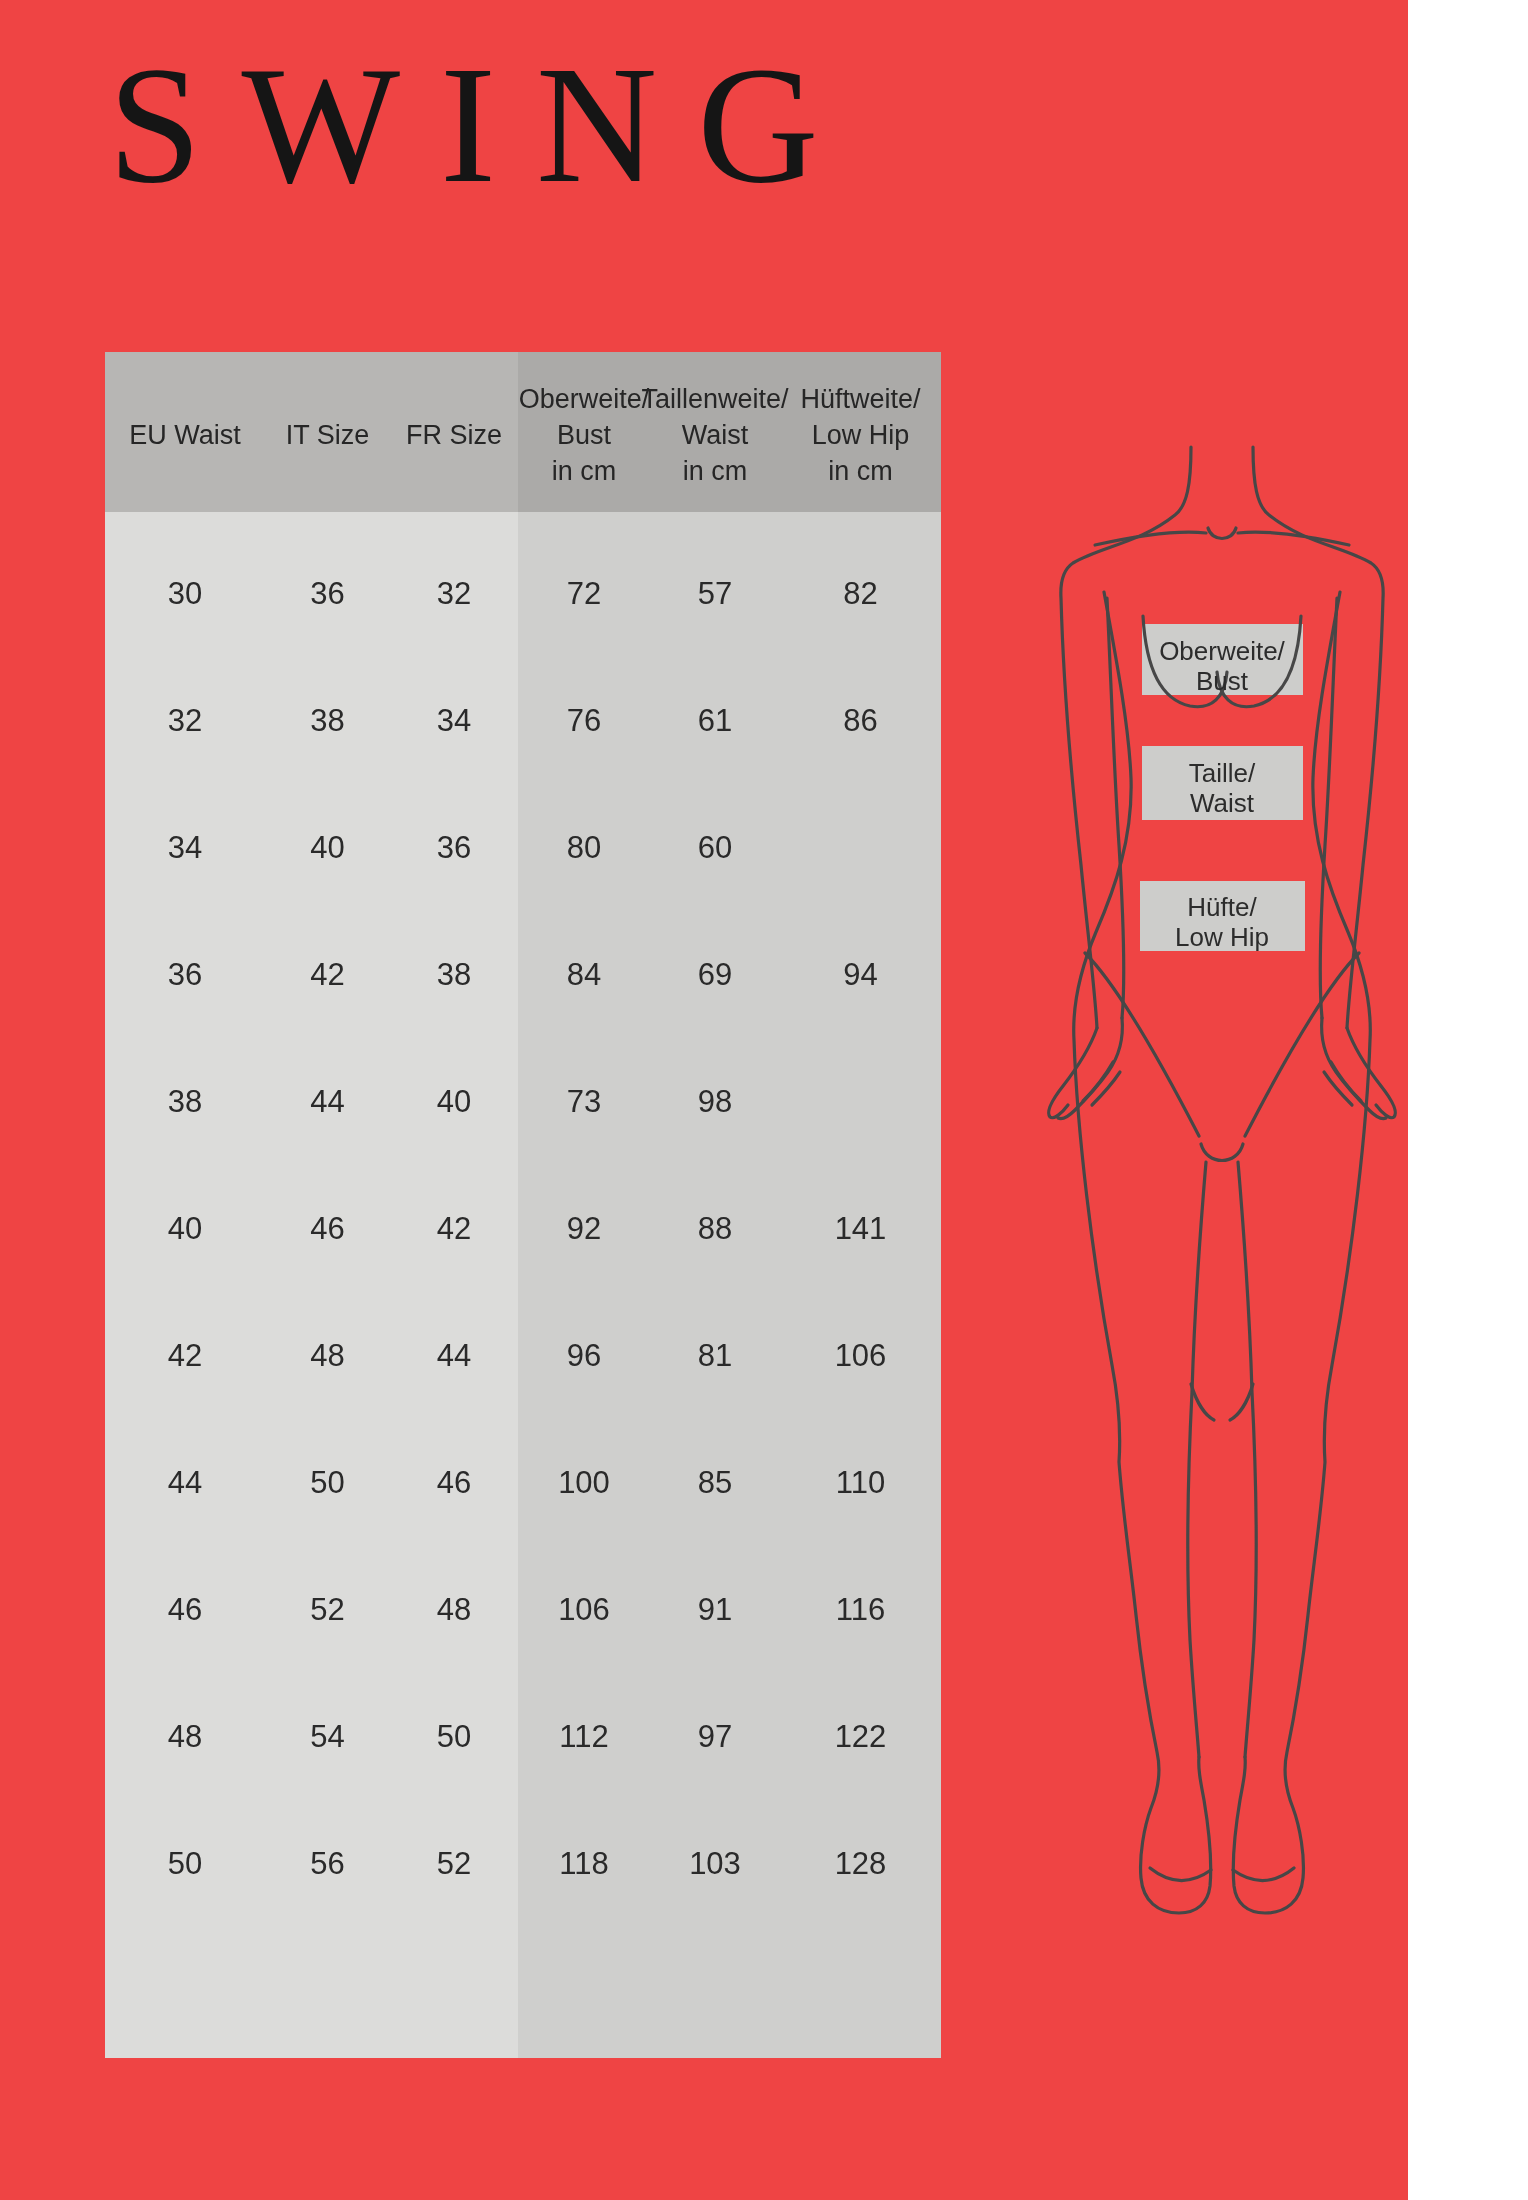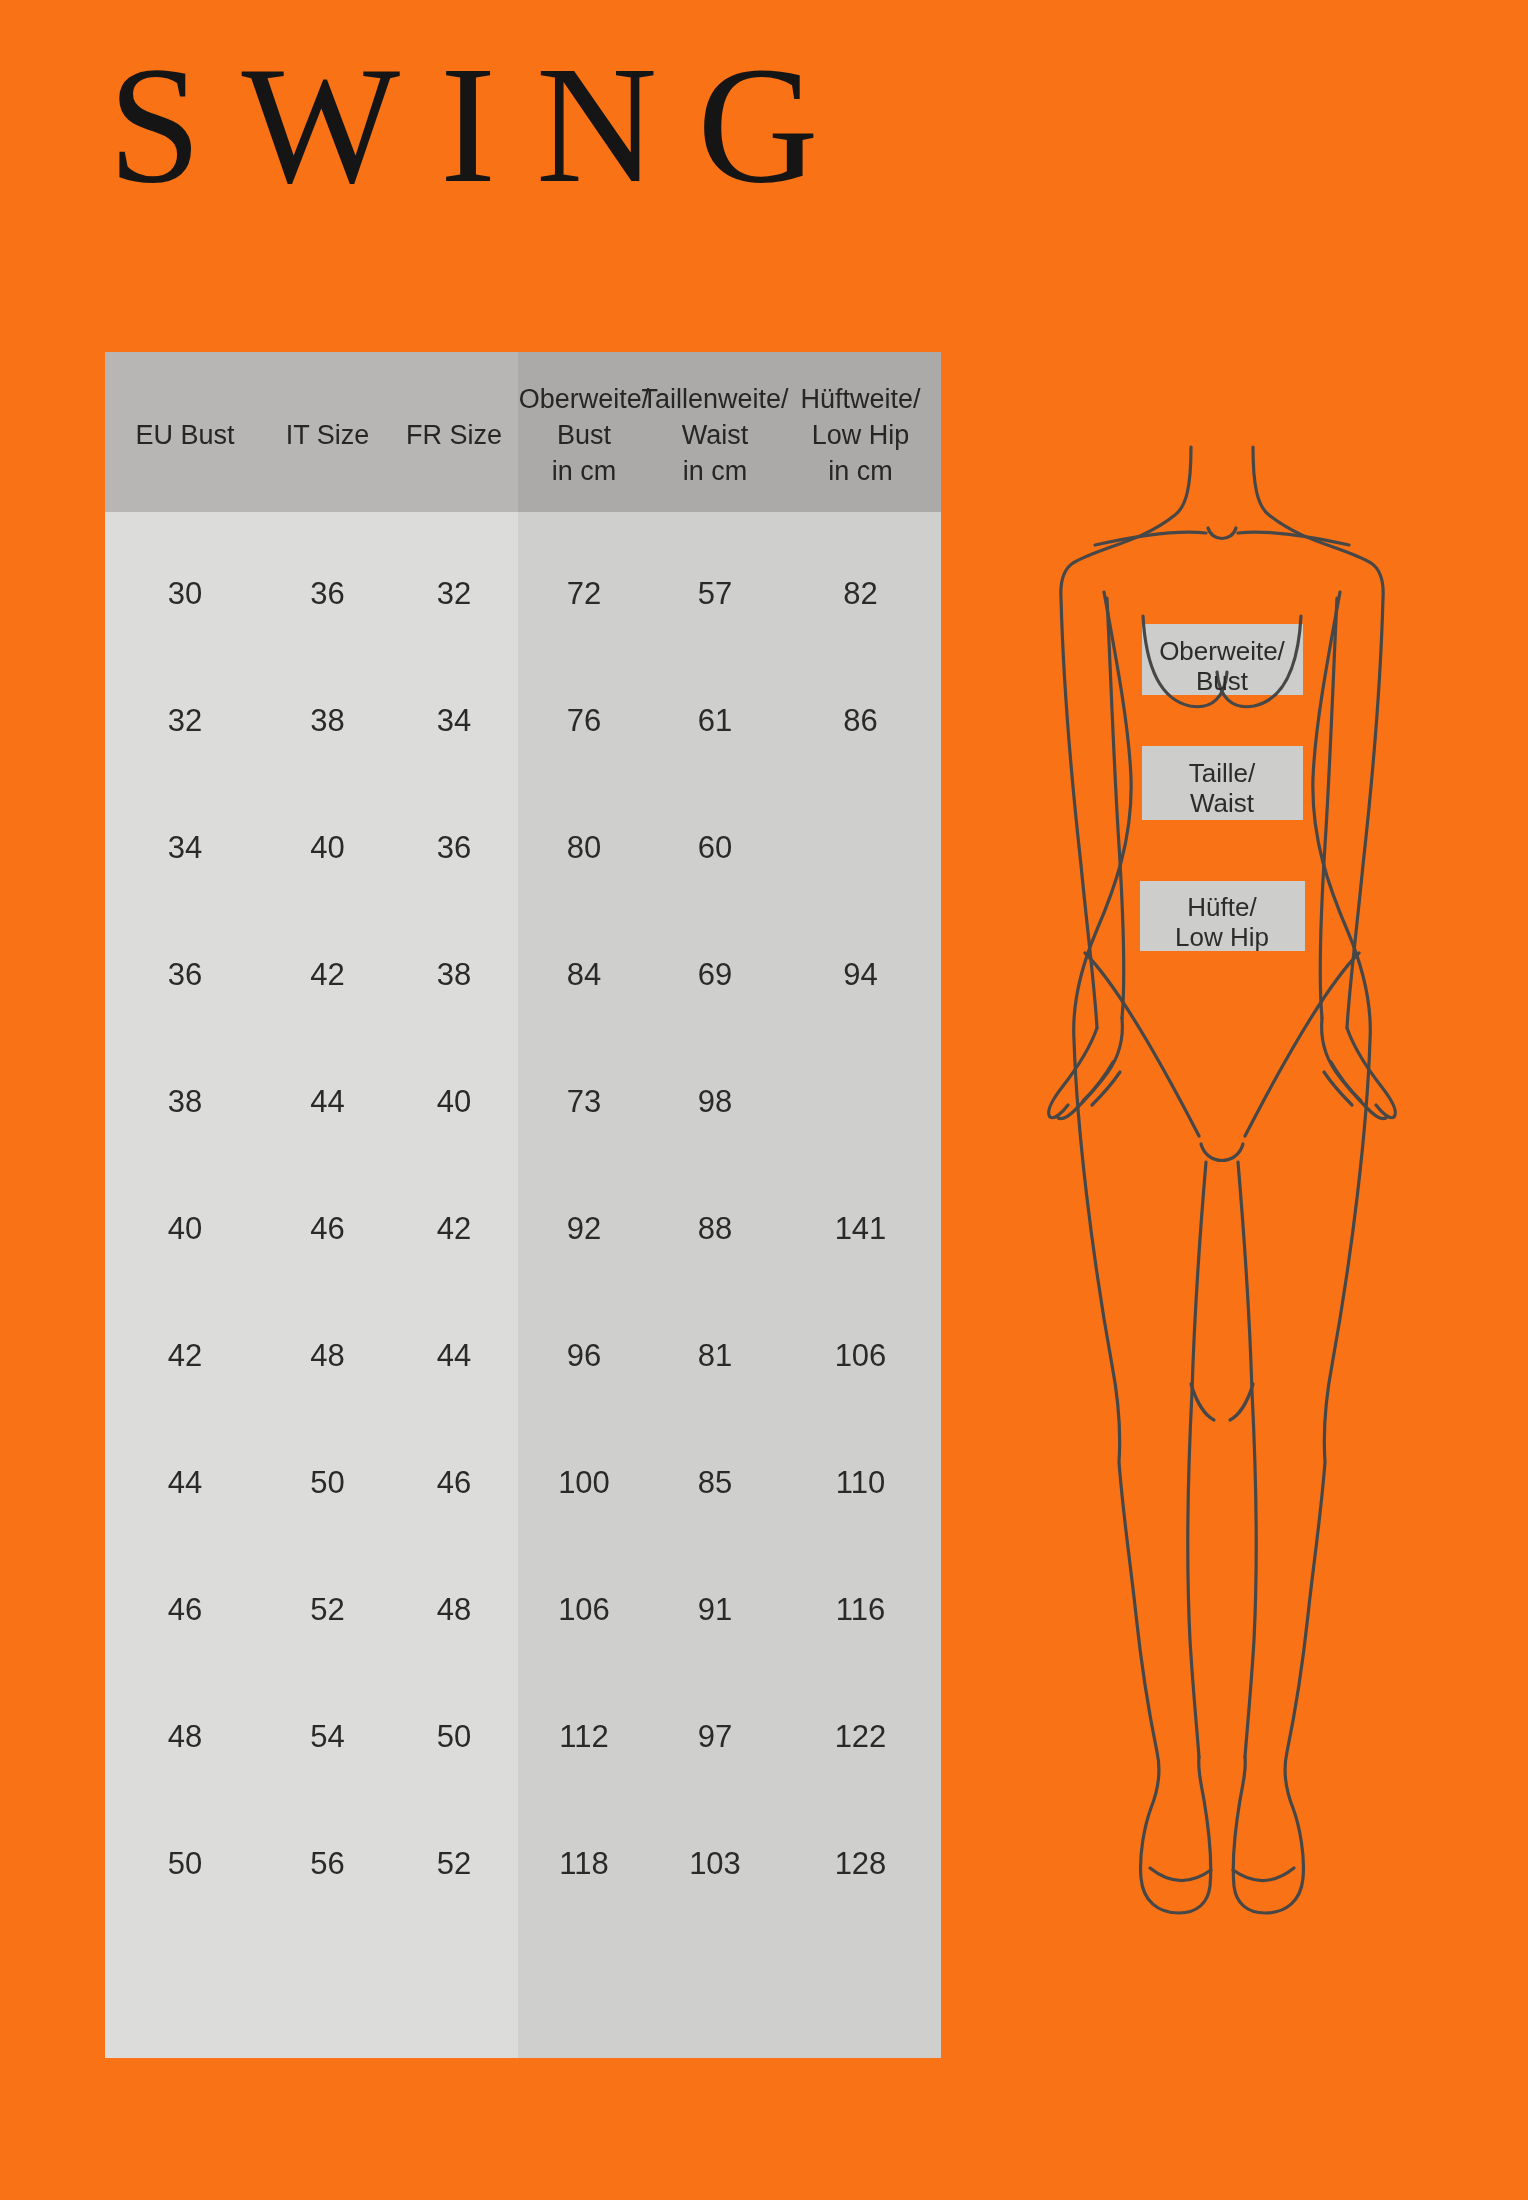--- a/index.html
+++ b/index.html
@@ -1,17 +1,17 @@
 <!DOCTYPE html>
 <html><head>
 <meta charset="utf-8">
 <style>
   html,body{margin:0;padding:0;}
   body{font-family:"Liberation Sans",sans-serif;}
-  #page{position:relative;width:1528px;height:2200px;background:#f97316;overflow:hidden;}
+  #page{position:relative;width:1408px;height:2200px;background:#ef4444;overflow:hidden;}
 
   
   #logo{position:absolute;left:108px;top:40px;margin:0;
         font-family:"Liberation Serif",serif;font-weight:400;
         font-size:168px;letter-spacing:40px;color:#151515;line-height:1;}
 
   
   .size-table{position:absolute;left:105px;top:352px;width:836px;height:1706px;}
   .size-table .bg{position:absolute;}
   .bg-head-left {left:0;top:0;width:413px;height:160px;background:#b7b6b4;}
@@ -45,21 +45,21 @@
 
   <div class="size-table">
     <div class="bg bg-head-left"></div>
     <div class="bg bg-head-right"></div>
     <div class="bg bg-body-left"></div>
     <div class="bg bg-body-right"></div>
 
     <div class="tgrid">
       <div class="thead">
           <div class="hcell">
-            <span>EU Bust</span>
+            <span>EU Waist</span>
           </div>
           <div class="hcell">
             <span>IT Size</span>
           </div>
           <div class="hcell">
             <span>FR Size</span>
           </div>
           <div class="hcell">
             <span>Oberweite/</span>
             <span>Bust</span>

